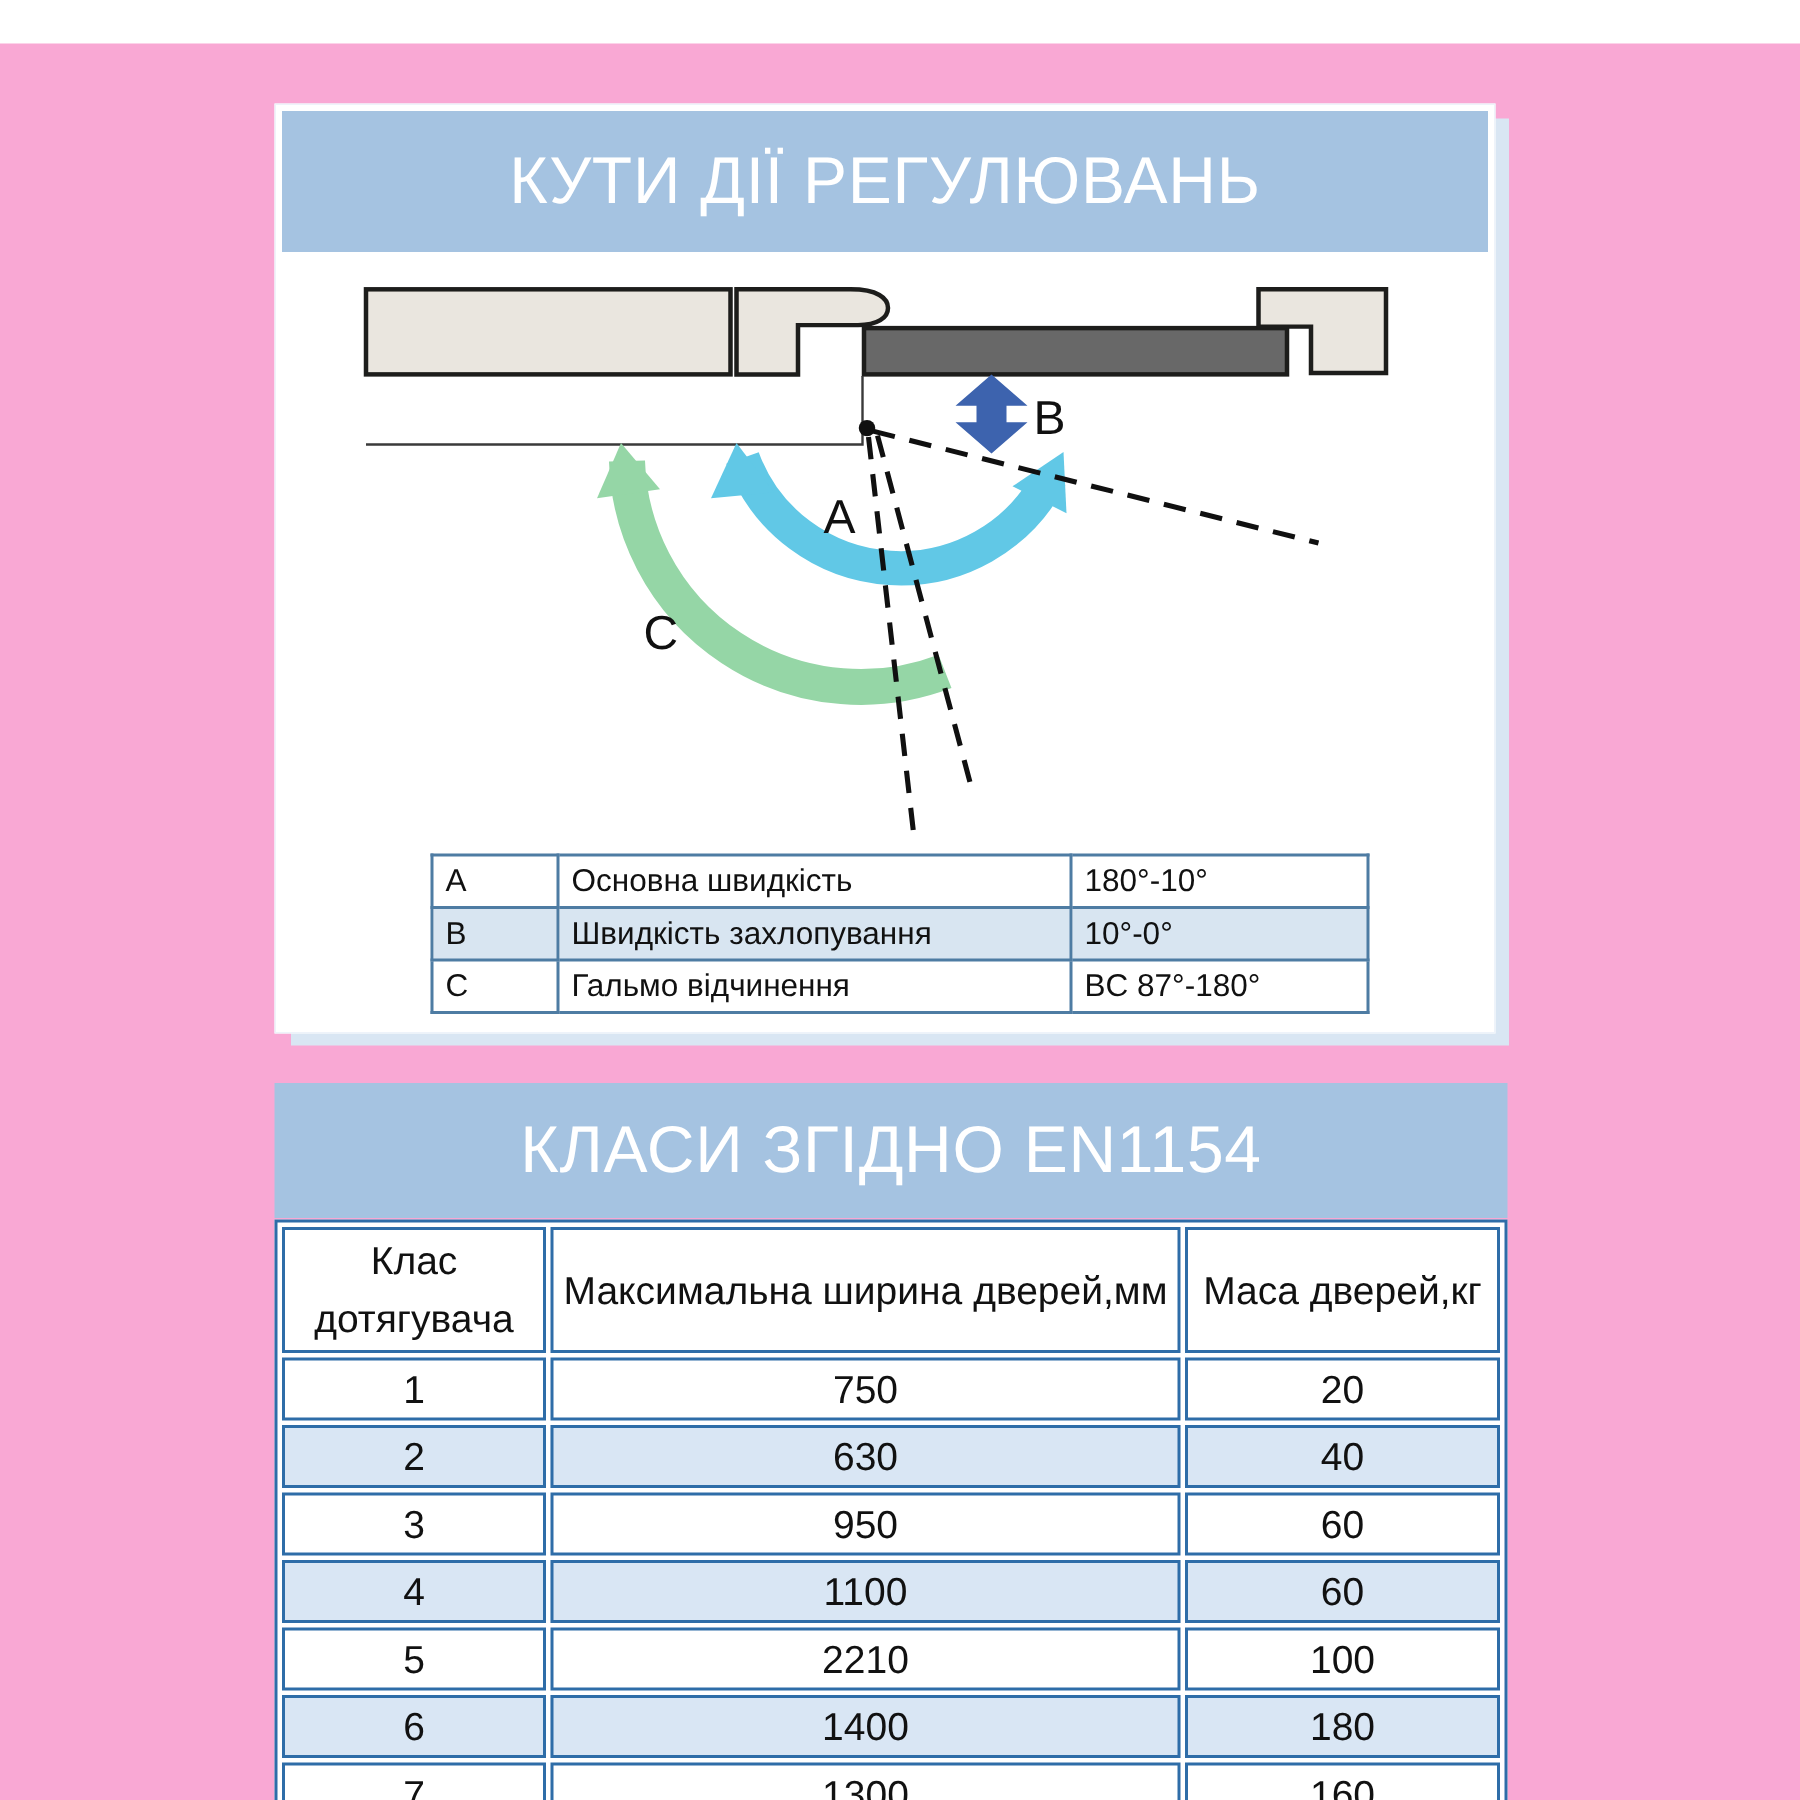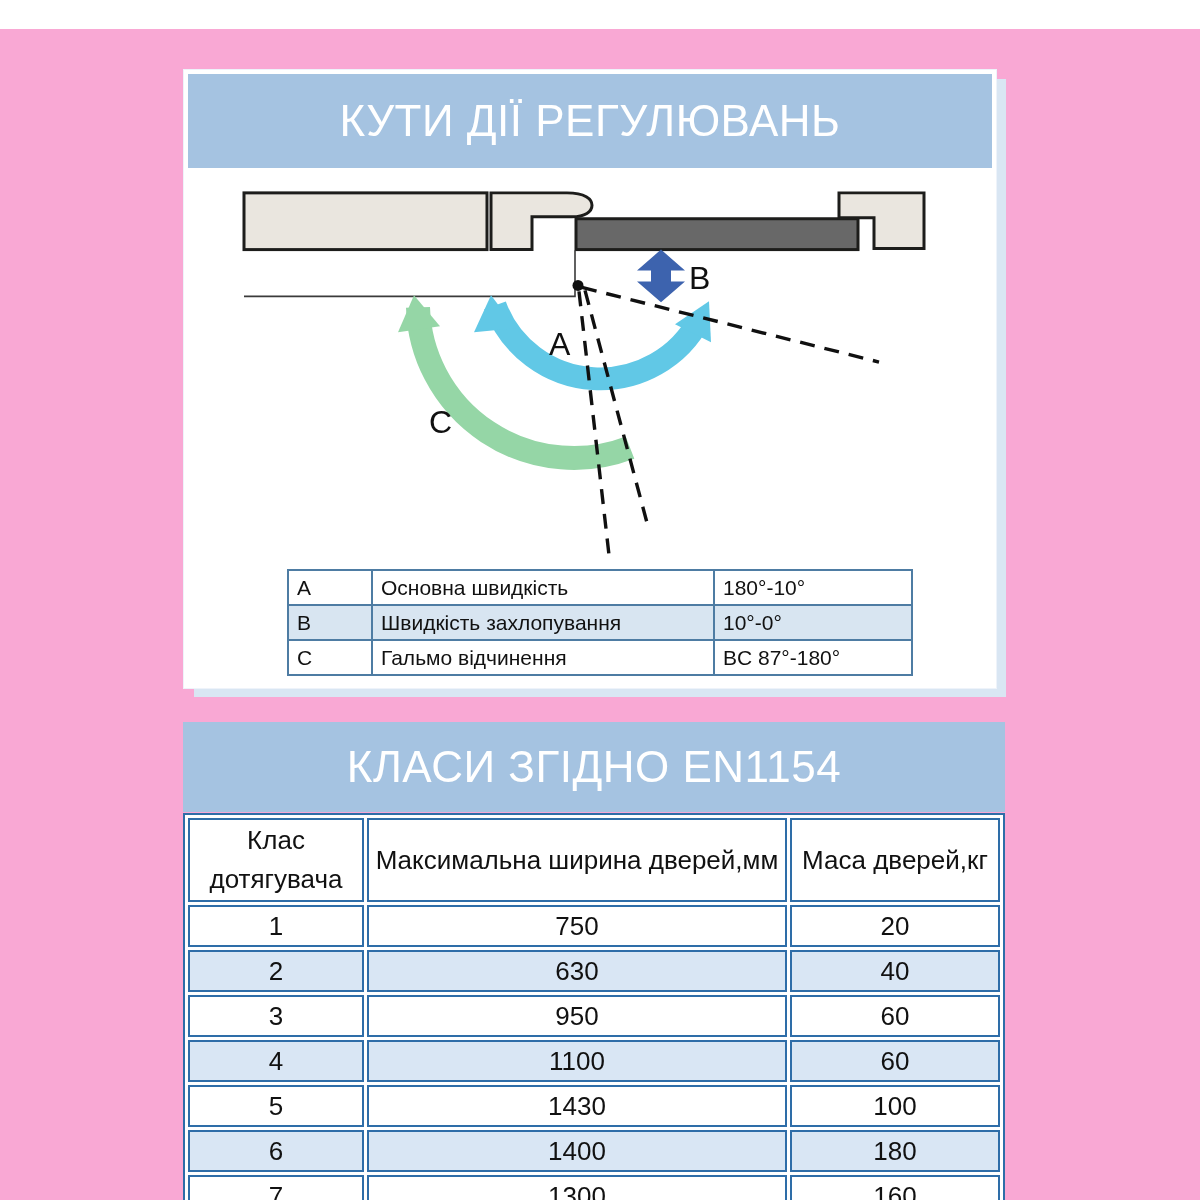--- a/index.html
+++ b/index.html
@@ -138,21 +138,21 @@
           <td>950</td>
           <td>60</td>
         </tr>
         <tr>
           <td>4</td>
           <td>1100</td>
           <td>60</td>
         </tr>
         <tr>
           <td>5</td>
-          <td>1430</td>
+          <td>2210</td>
           <td>100</td>
         </tr>
         <tr>
           <td>6</td>
           <td>1400</td>
           <td>180</td>
         </tr>
         <tr>
           <td>7</td>
           <td>1300</td>

